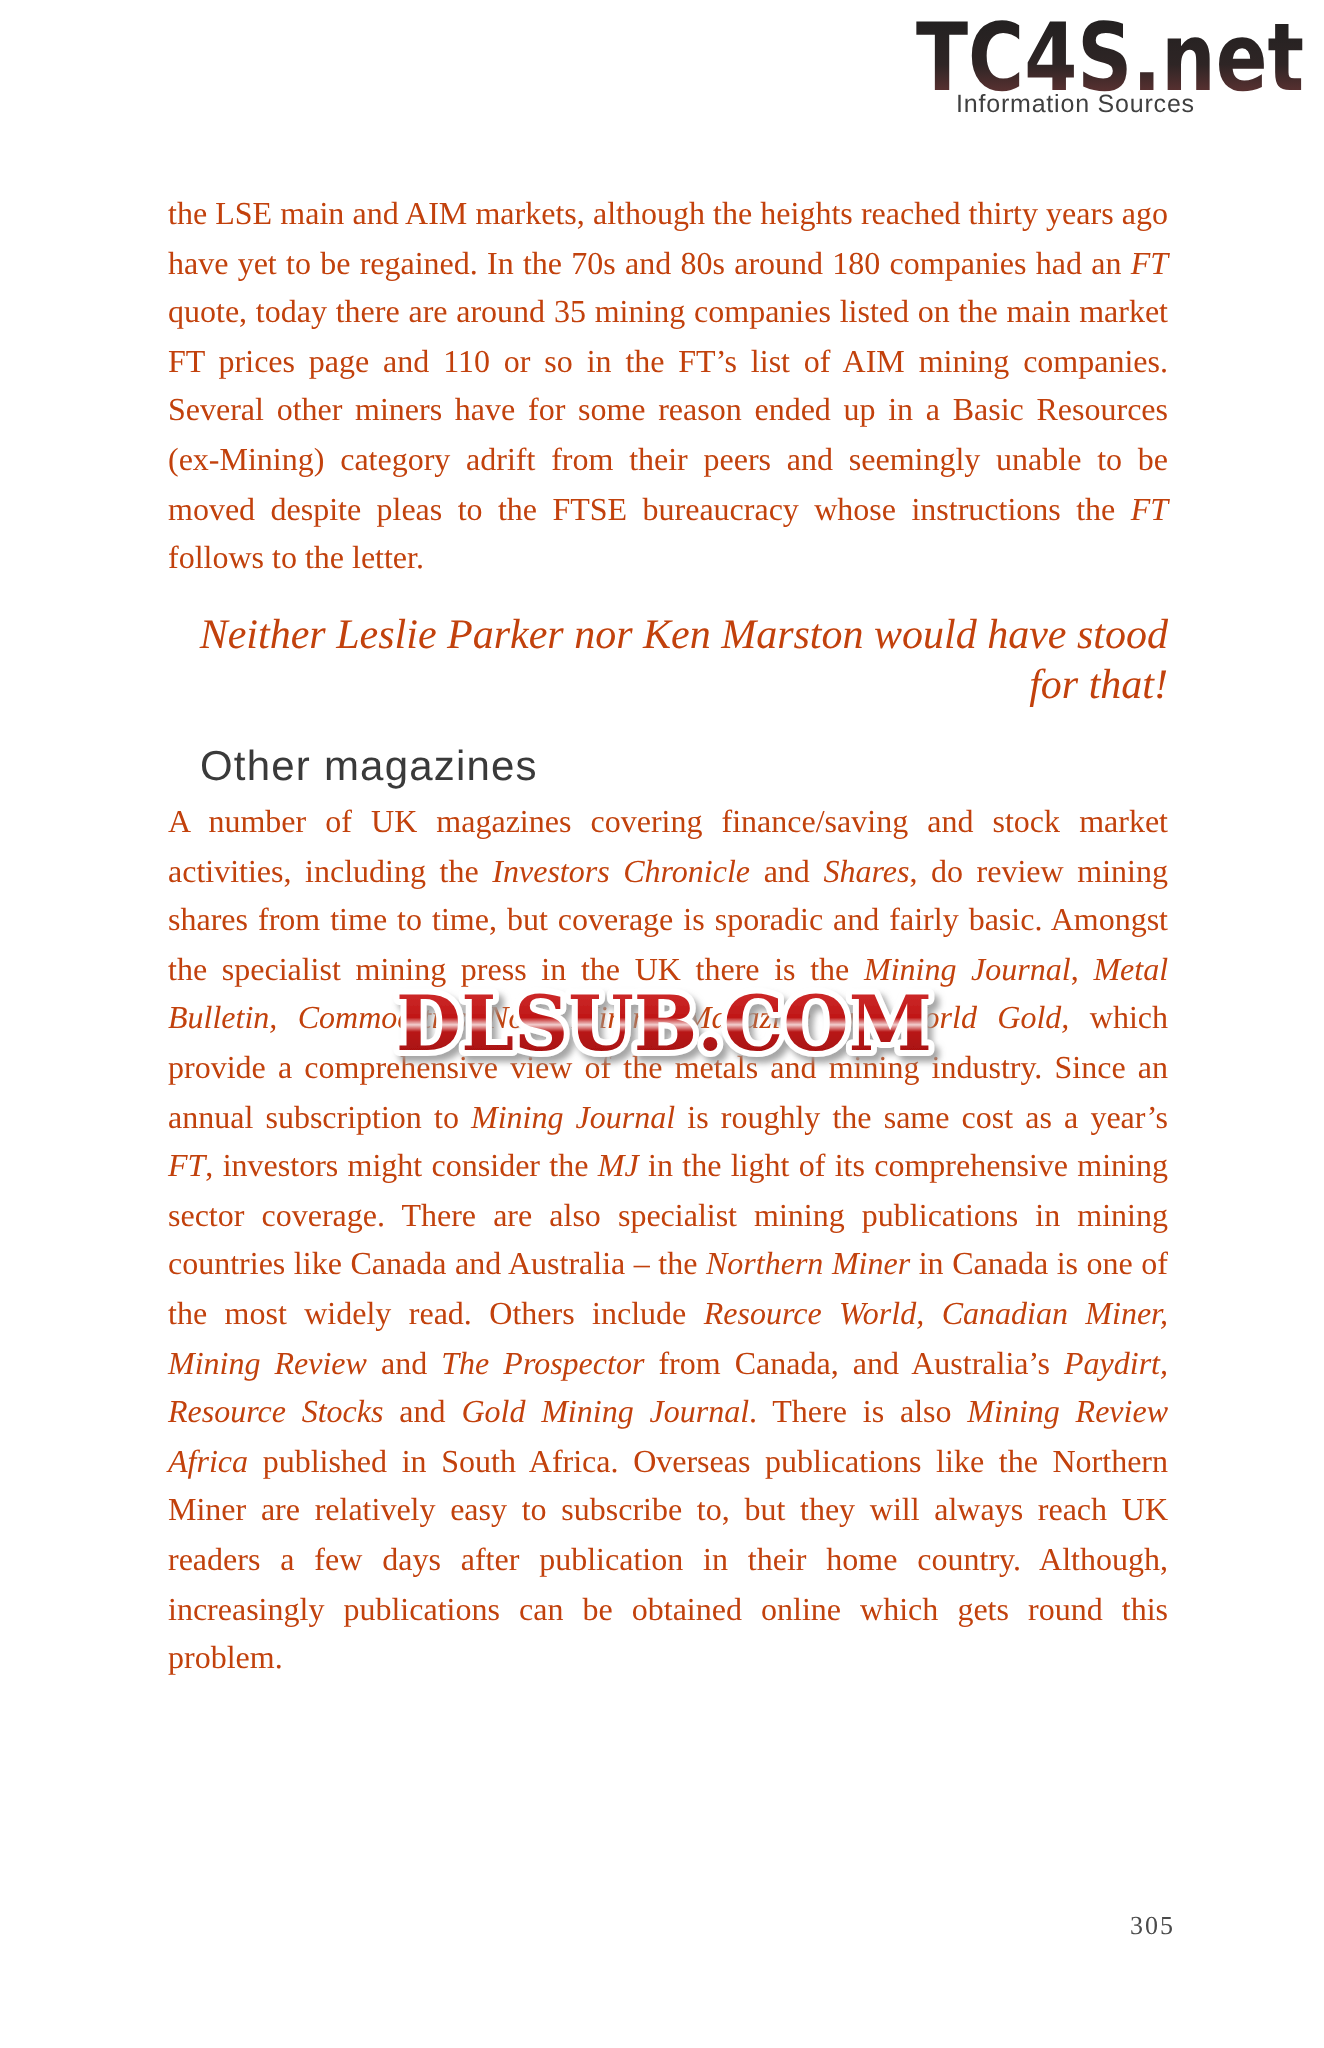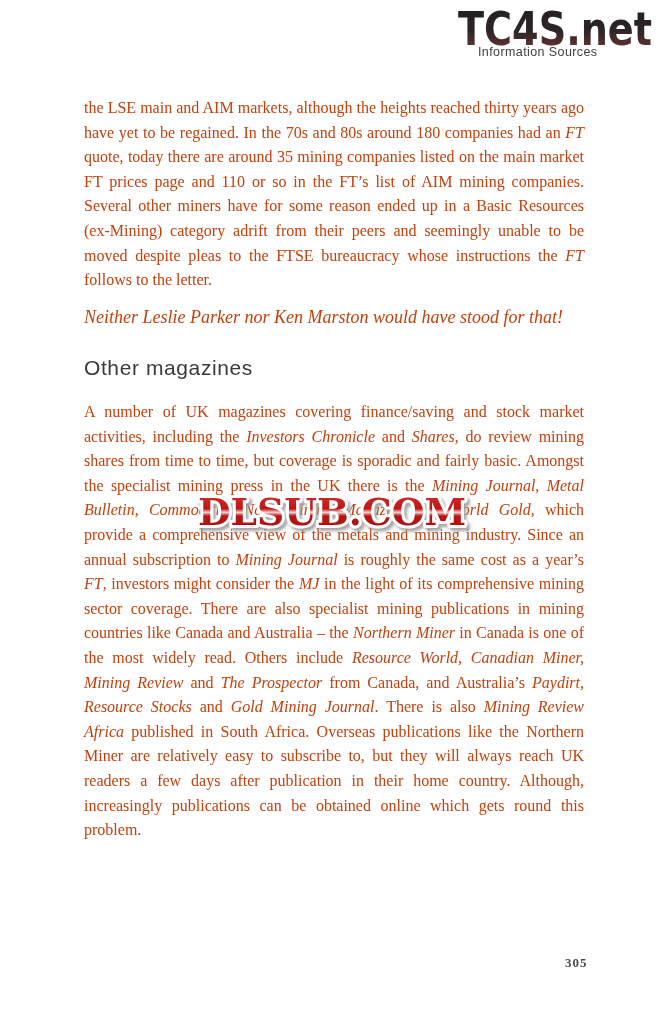--- a/index.html
+++ b/index.html
@@ -10,31 +10,31 @@
   
   .brand{position:absolute;left:456px;top:4px;width:206px;height:62px;}
   .brand-sub{position:absolute;left:22px;top:41px;
              font-family:"Liberation Sans", sans-serif;
              font-size:12.5px;color:#3f3f3f;letter-spacing:.4px;white-space:nowrap;}
 
   
   .col{position:absolute;left:84px;width:500px;color:#c2410c;
        font-size:16px;line-height:24.6px;text-align:justify;}
   #p1{top:96px;}
-  .quote{top:305px;font-style:italic;font-size:18px;text-align:left;}
-  .heading{position:absolute;left:84px;top:356px;margin:0;
+  .quote{top:305px;font-style:italic;font-size:21px;text-align:right;}
+  .heading{position:absolute;left:84px;top:356px;margin:16px;
            font-family:"Liberation Sans", sans-serif;font-weight:400;
            font-size:21px;color:#3a3a3a;letter-spacing:.6px;}
   #p2{top:400px;}
 
   
   .wm-center{position:absolute;left:189px;top:485px;width:286px;height:52px;}
   .wm-bottom{position:absolute;left:283px;top:1024px;width:378px;height:54px;}
   .page-num{position:absolute;left:565px;top:955px;font-size:13px;color:#4a4a4a;
-            letter-spacing:1px;font-weight:bold;}
+            letter-spacing:1px;}
   svg text{user-select:none;}
 </style>
 </head>
 <body>
 
 <div class="page">
 
   <header class="brand">
     <svg width="206" height="50" viewBox="0 0 206 50">
       <defs>

